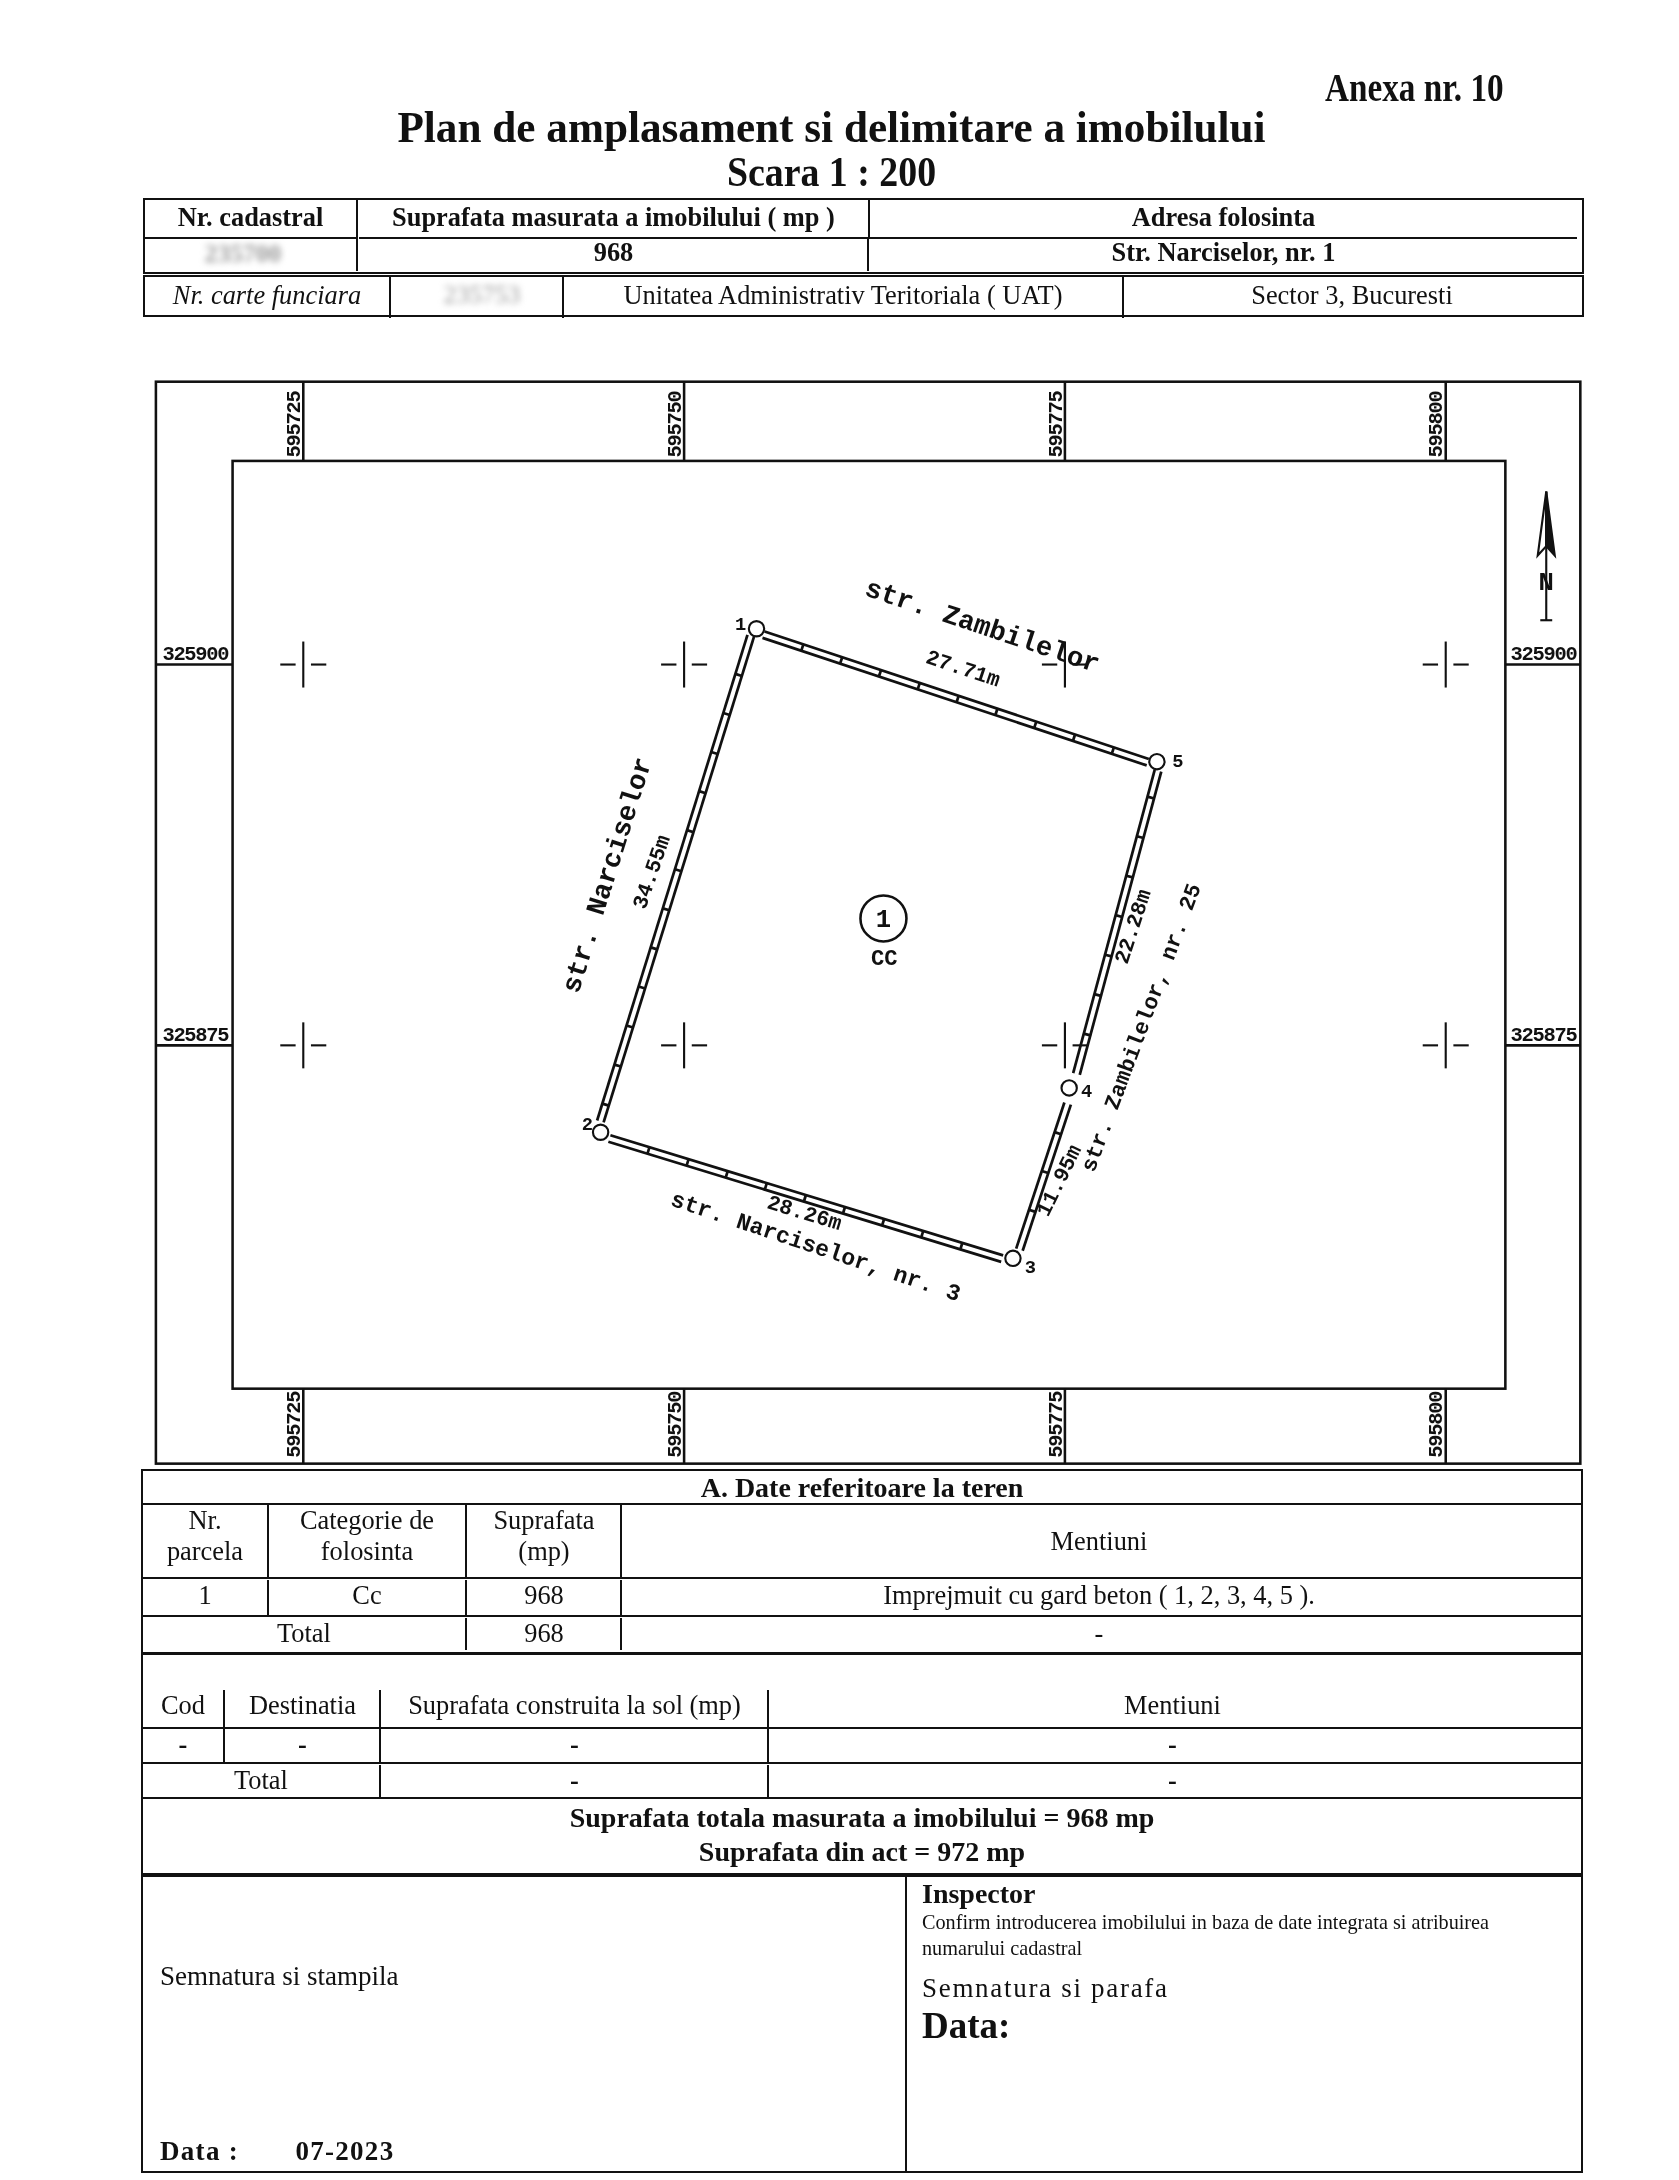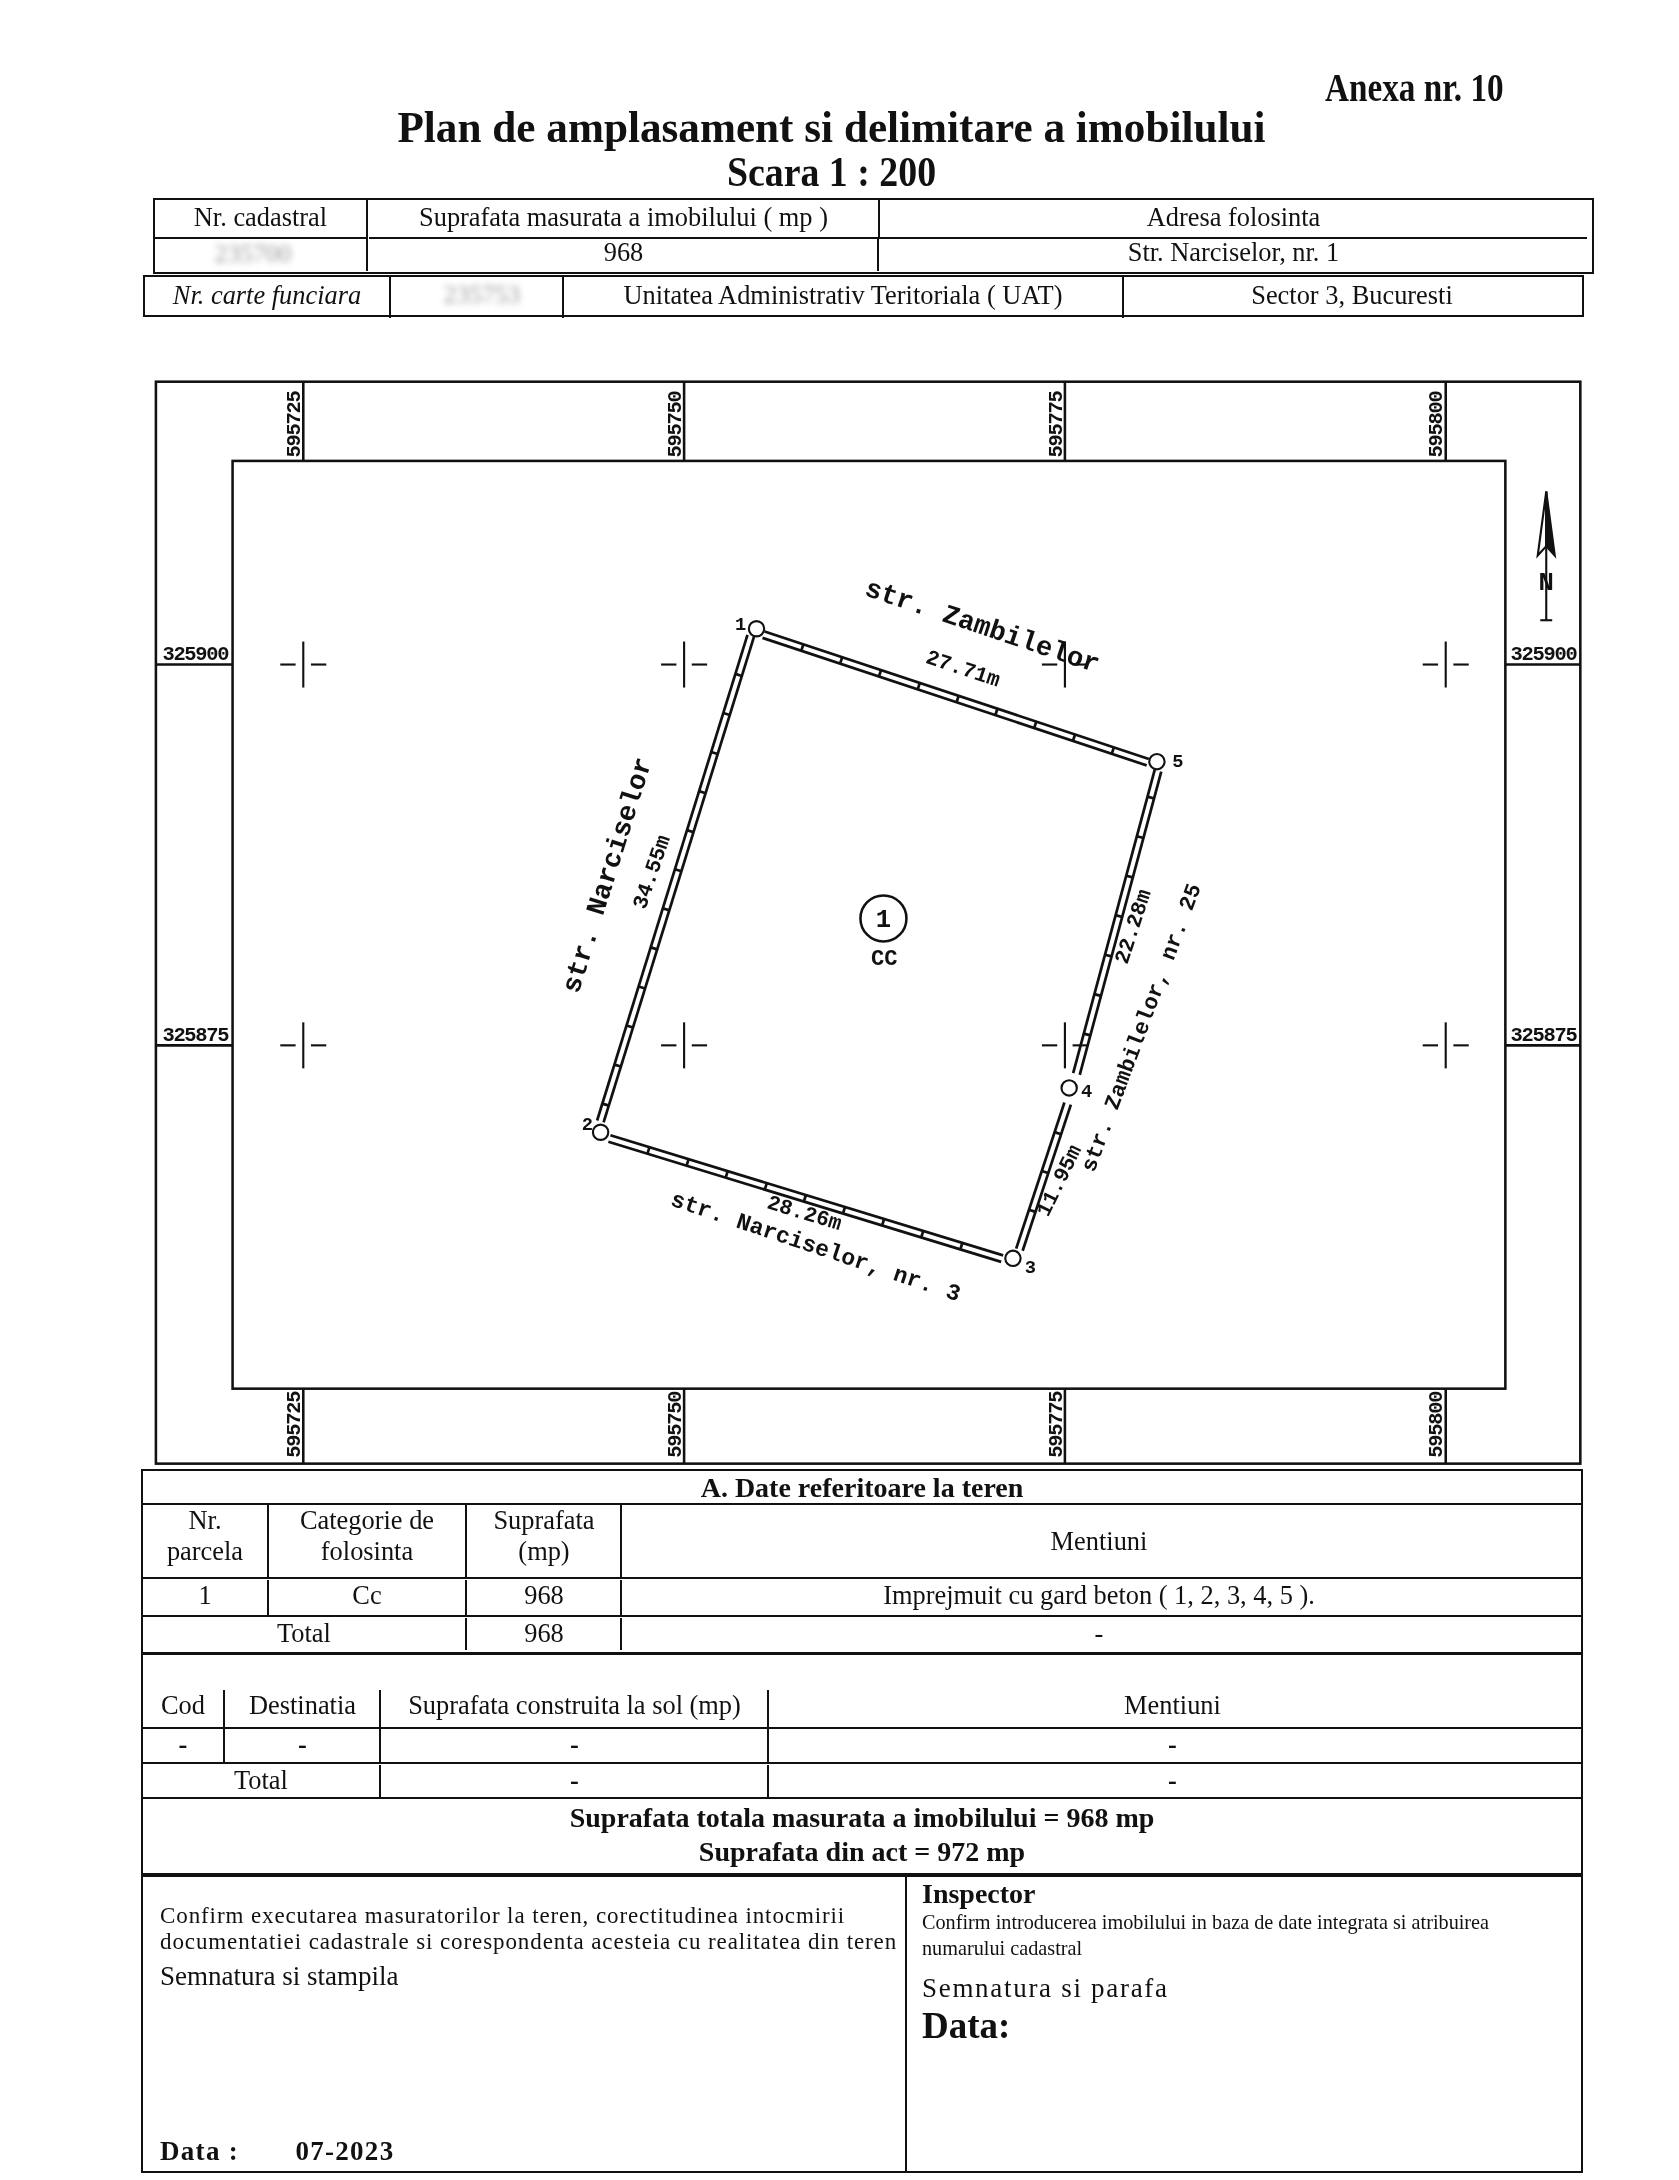--- a/index.html
+++ b/index.html
@@ -13,21 +13,21 @@
 </style>
 </head>
 <body>
 
 <div class="abs b" style="left:1325px; top:63px; font-size:41px; transform:scaleX(0.81); transform-origin:left;">Anexa nr. 10</div>
 
 <div class="abs b c" style="left:244px; top:101px; width:1175px; font-size:45px; transform:scaleX(0.96); transform-origin:center;">Plan de amplasament si delimitare a imobilului</div>
 
 <div class="abs b c" style="left:661px; top:147px; width:341px; font-size:43px; transform:scaleX(0.88); transform-origin:center;">Scara 1 : 200</div>
 
-<div class="abs" style="left:153px; top:198px; width:1437px; height:72px; border:2.6px solid #111;">
+<div class="abs" style="left:143px; top:198px; width:1437px; height:72px; border:2.6px solid #111;font-weight:bold;">
 
   <div class="abs c" style="left:0; top:0; width:211px; height:35px; border-right:2.6px solid #111; border-bottom:2.6px solid #111; font-size:26.4px; padding-top:1.7px;">Nr. cadastral</div>
 
   <div class="abs c" style="left:214px; top:0; width:509px; height:35px; border-right:2.6px solid #111; border-bottom:2.6px solid #111; font-size:26.4px; padding-top:1.7px;">Suprafata masurata a imobilului ( mp )</div>
 
   <div class="abs c" style="left:725px; top:0; width:707px; height:35px; border-bottom:2.6px solid #111; font-size:26.4px; padding-top:1.7px;">Adresa folosinta</div>
 
   <div class="abs c" style="left:34px; top:39px; width:128px; font-size:25.6px; color:#9a9a9a; filter:blur(3.4px);">235700</div>
 
   <div class="abs" style="left:211px; top:37px; width:0; height:34px; border-left:2.6px solid #111;"></div>
@@ -251,21 +251,20 @@
   <div class="abs" style="left:0; top:142px; width:100%; height:0; border-bottom:2.6px solid #111;"></div>
 
   <div class="abs b c" style="left:0; top:147px; width:100%; font-size:28px;">Suprafata totala masurata a imobilului = 968 mp</div>
   <div class="abs b c" style="left:0; top:181px; width:100%; font-size:28px;">Suprafata din act = 972 mp</div>
 </div>
 
 <div class="abs" style="left:141px; top:1873px; width:1438px; height:296px; border:2.6px solid #111;">
 
   <div class="abs" style="left:762px; top:0; width:0; height:100%; border-left:2.6px solid #111;"></div>
 
-  <div class="abs" style="left:17px; top:28px; width:784px; font-size:23px; letter-spacing:0.9px;">Confirm executarea masuratorilor la teren, corectitudinea intocmirii<br>documentatiei cadastrale si corespondenta acesteia cu realitatea din teren</div>
   <div class="abs" style="left:17px; top:86px; font-size:27px;">Semnatura si stampila</div>
 
   <div class="abs b" style="left:17px; top:261px; font-size:27px; letter-spacing:1.3px;">Data :&nbsp;&nbsp;&nbsp;&nbsp;&nbsp;&nbsp;&nbsp;07-2023</div>
 
   <div class="abs b" style="left:779px; top:2.6px; font-size:28px;">Inspector</div>
   <div class="abs" style="left:779px; top:34px; width:656px; font-size:22px; transform:scaleX(0.92); transform-origin:left;">Confirm introducerea imobilului in baza de date integrata si atribuirea numarului cadastral</div>
   <div class="abs" style="left:779px; top:98px; font-size:27px; letter-spacing:1.7px;">Semnatura si parafa</div>
   <div class="abs b" style="left:779px; top:129px; font-size:37px;">Data:</div>
 </div>
 

